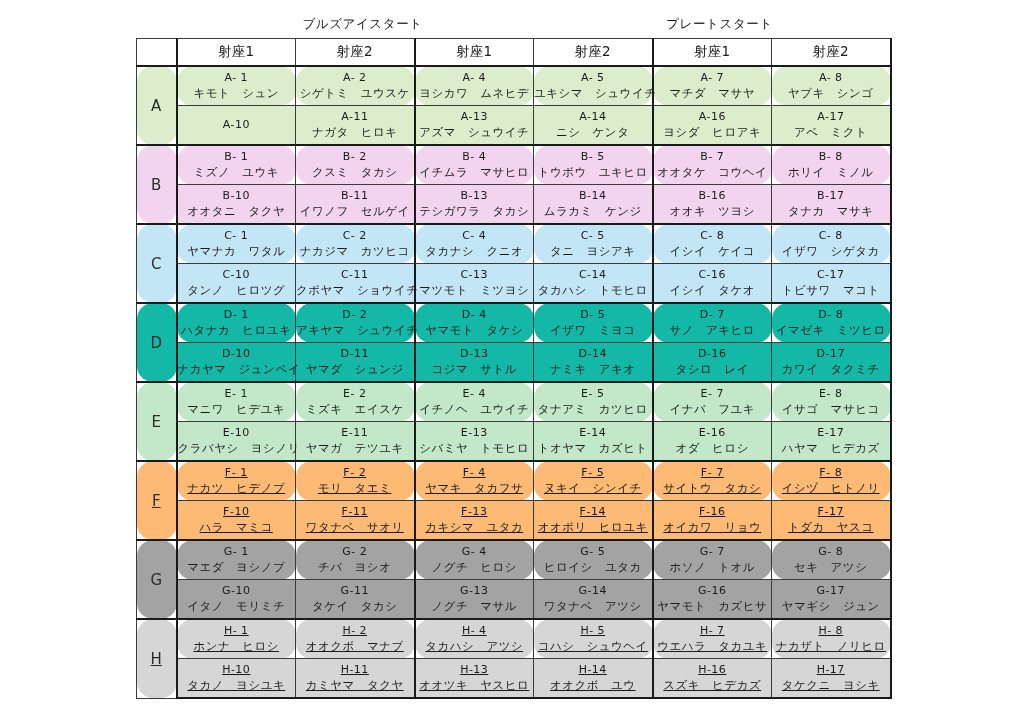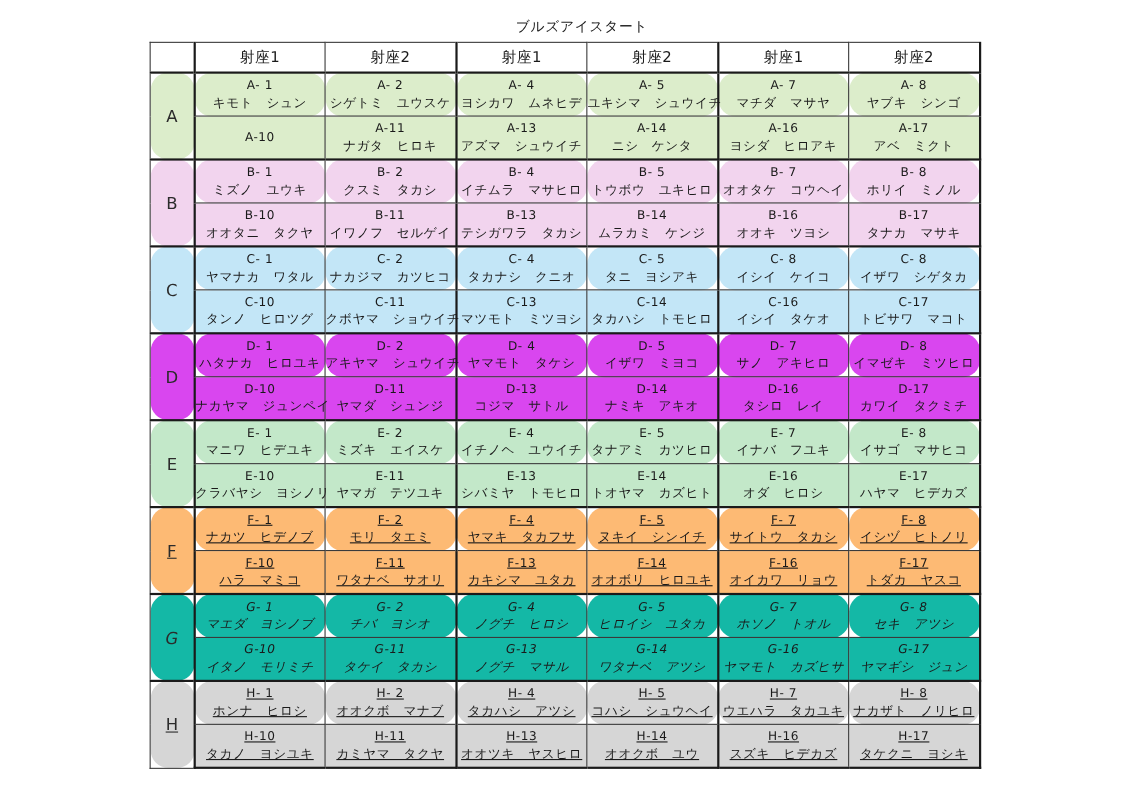--- a/index.html
+++ b/index.html
@@ -17,21 +17,21 @@
 
   #page {
     position: relative;
     width: 1024px;
     height: 724px;
   }
 
   
   .group-titles {
     position: absolute;
-    left: 172px;
+    left: 184px;
     top: 13px;
     width: 714px;
     height: 22px;
     display: flex;
   }
   .group-title {
     flex: 1 1 0;
     text-align: center;
     font-size: 12.5px;
     letter-spacing: 0.6px;
@@ -117,33 +117,34 @@
     letter-spacing: 0.5px;
     line-height: 16px;
     color: #1a1a1a;
     white-space: nowrap;
   }
 
   
   .bandA { background: #dcedcb; }
   .bandB { background: #f2d4ee; }
   .bandC { background: #c3e6f7; }
-  .bandD { background: #d946ef; }
+  .bandD { background: #14b8a6; }
   .bandE { background: #c3e8c9; }
   .bandF { background: #fdba74; text-decoration: underline; }
-  .bandG { background: #14b8a6; font-style: italic; }
+  .bandG { background: #a3a3a3; }
   .bandH { background: #d6d6d6; text-decoration: underline; }
 </style>
 </head>
 <body>
 
 <div id="page">
 
   <div class="group-titles">
     <div class="group-title">ブルズアイスタート</div>
+    <div class="group-title">プレートスタート</div>
   </div>
 
   <table class="grid">
     <colgroup>
       <col class="labelcol">
       <col class="datacol">
         <col class="datacol">
       <col class="datacol">
         <col class="datacol">
       <col class="datacol">

